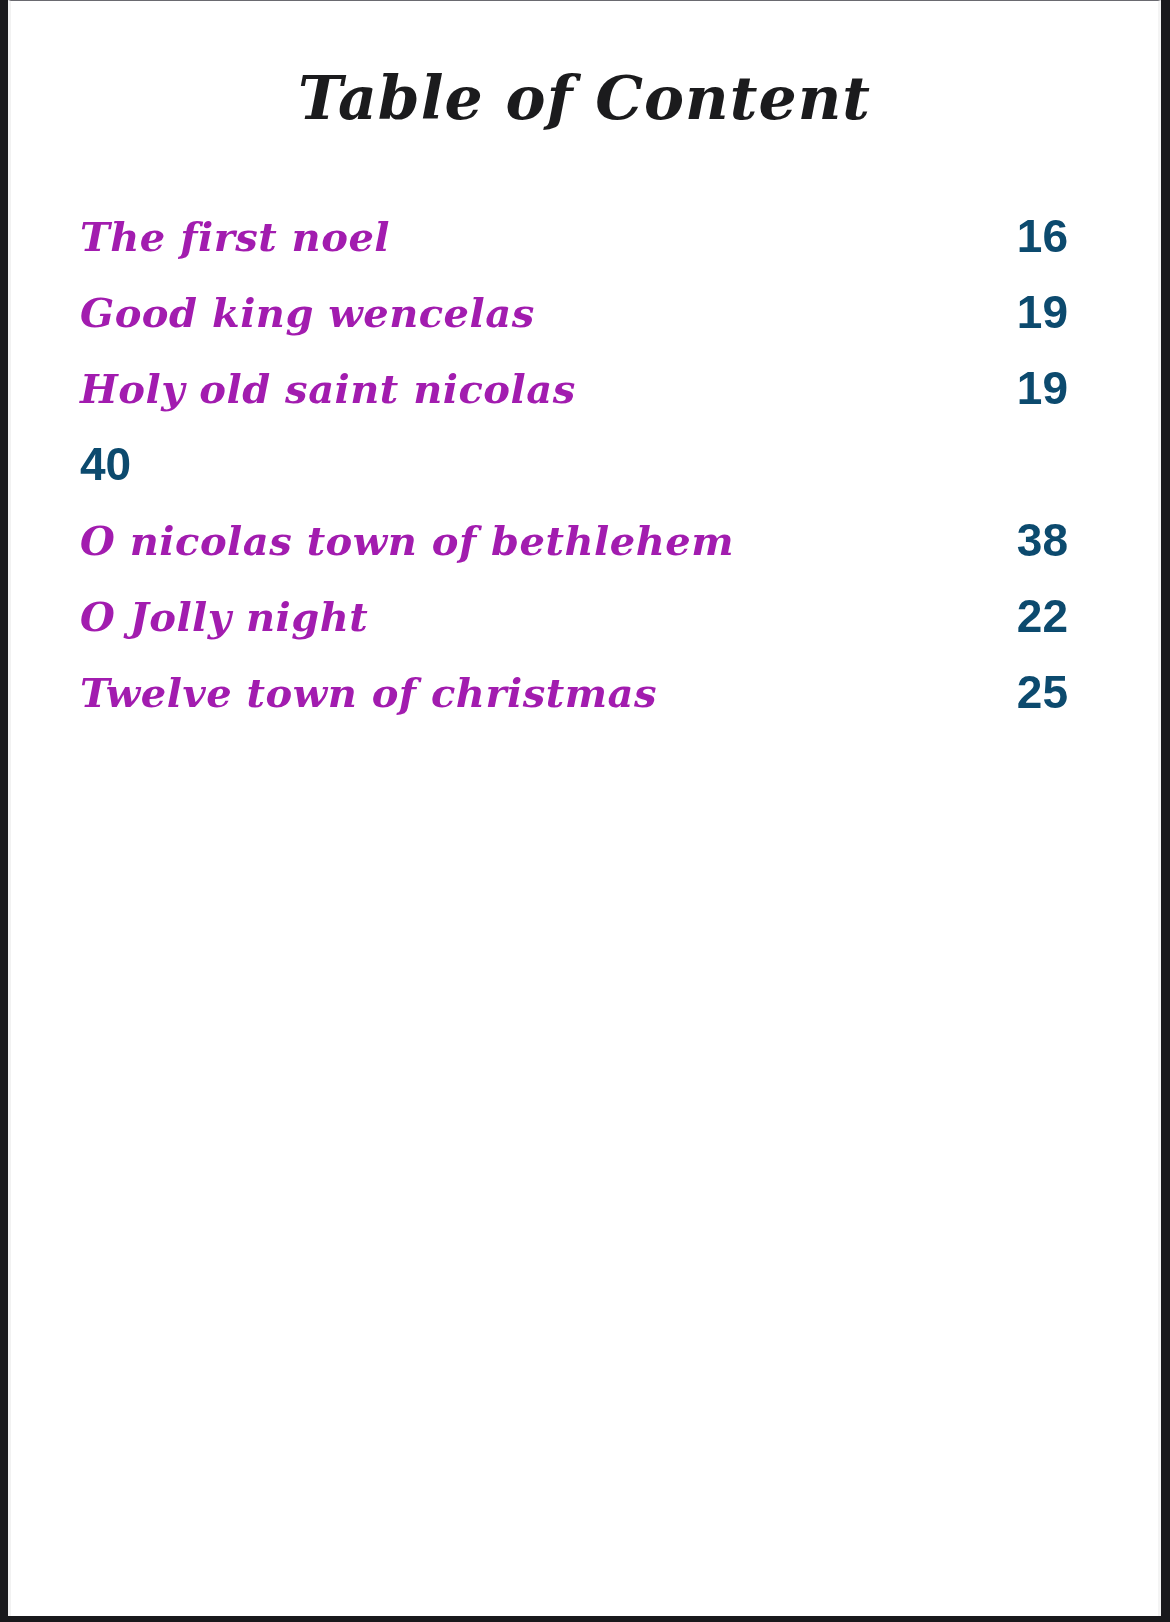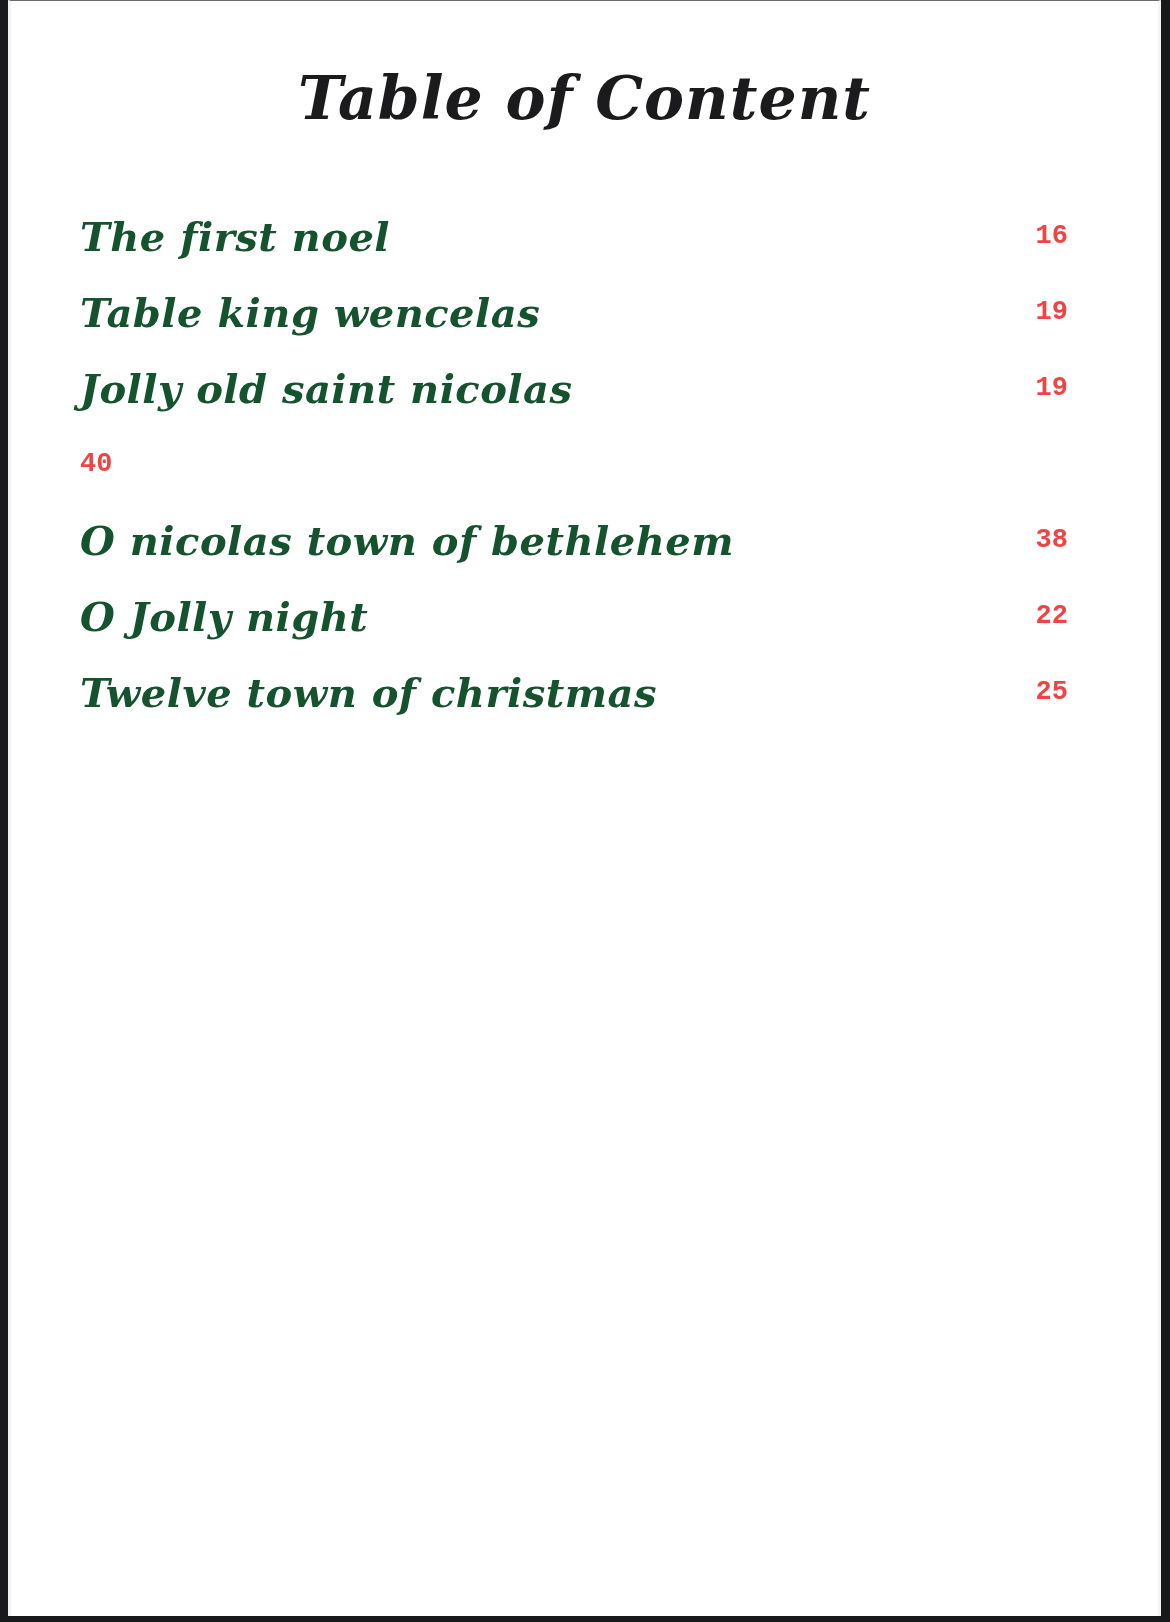--- a/index.html
+++ b/index.html
@@ -54,52 +54,52 @@
     display: flex;
     justify-content: space-between;
     align-items: center;
     height: 76px;
   }
   .toc-song {
     font-family: "DejaVu Serif", cursive, serif;
     font-style: italic;
     font-weight: 700;
     font-size: 40px;
-    color: #14532d;
+    color: #a21caf;
     letter-spacing: 0.5px;
     white-space: nowrap;
   }
   .toc-page {
-    font-family: Liberation Mono, monospace;
+    font-family: Liberation Sans, sans-serif;
     font-weight: 700;
-    font-size: 27px;
-    color: #ef4444;
+    font-size: 46px;
+    color: #0c4a6e;
     white-space: nowrap;
   }
 </style>
 </head>
 <body style="background: rgb(25, 25, 28);">
 
 <div class="stage" style="background: rgb(25, 25, 28);">
   <div class="paper" style="background: rgb(255, 255, 255);">
 
     <h1 class="doc-title">Table of Content</h1>
 
     <div class="toc">
 
     <div class="toc-row">
           <span class="toc-song">The first noel</span>
           <span class="toc-page">16</span>
         </div>
         <div class="toc-row">
-          <span class="toc-song">Table king wencelas</span>
+          <span class="toc-song">Good king wencelas</span>
           <span class="toc-page">19</span>
         </div>
         <div class="toc-row">
-          <span class="toc-song">Jolly old saint nicolas</span>
+          <span class="toc-song">Holy old saint nicolas</span>
           <span class="toc-page">19</span>
         </div>
         <div class="toc-row">
           <span class="toc-page">40</span>
         </div>
         <div class="toc-row">
           <span class="toc-song">O nicolas town of bethlehem</span>
           <span class="toc-page">38</span>
         </div>
         <div class="toc-row">

